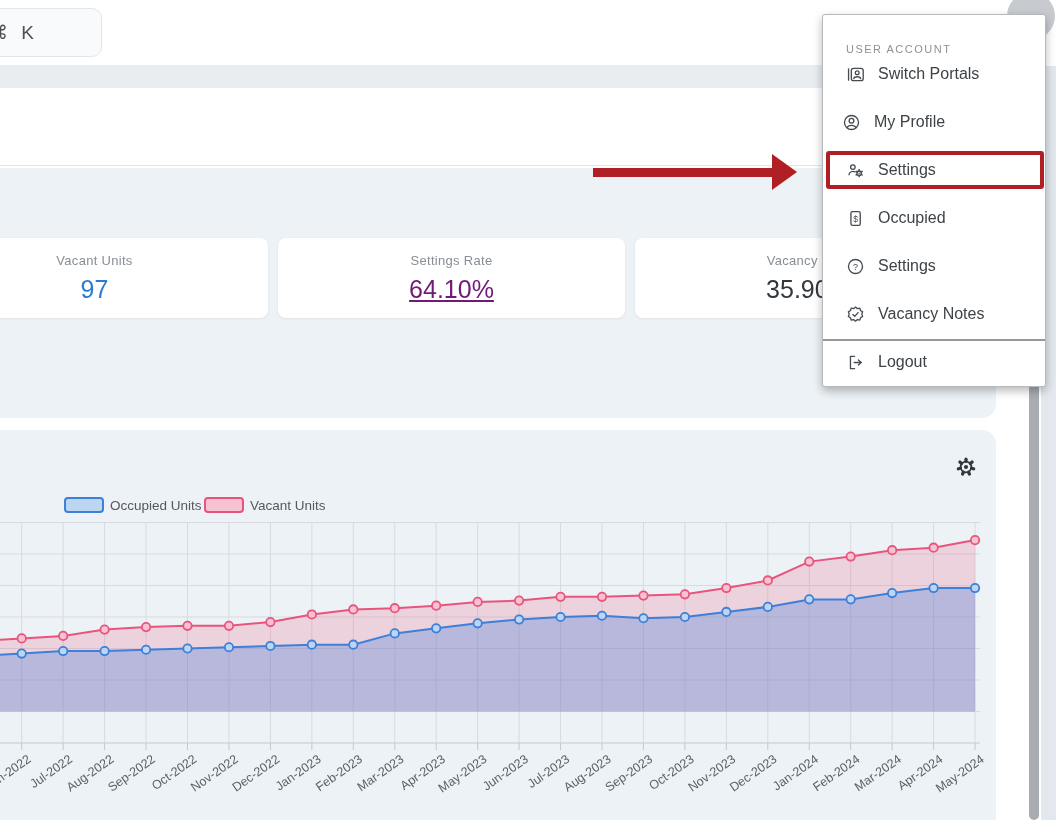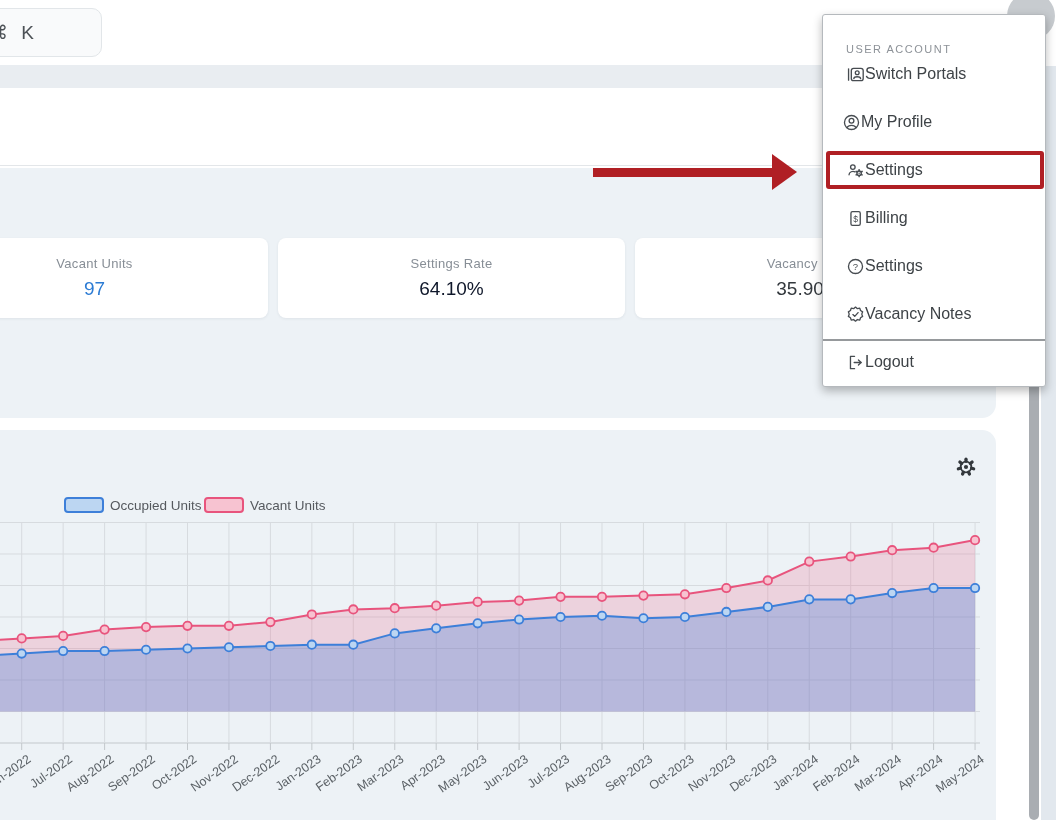--- a/index.html
+++ b/index.html
@@ -20,34 +20,34 @@
 
   
   .panel { position:absolute; left:-30px; width:1026px; background:#edf2f6; border-radius:14px; }
   #panel-stats { top:168px; height:250px; }
   #panel-chart { top:430px; height:402px; border-bottom-left-radius:0; border-bottom-right-radius:0; overflow:hidden; }
 
   
   .stat-card { position:absolute; top:70px; width:347px; height:80px; background:#ffffff; border-radius:8px; box-shadow:0 1px 3px rgba(30,40,50,0.07); z-index:10;
                display:flex; flex-direction:column; align-items:center; justify-content:center; gap:7px; }
   .stat-label { font-size:13px; color:#878e96; letter-spacing:0.3px; }
-  .stat-value { font-size:19px; color:#33383d; }
+  .stat-value { font-size:25px; color:#33383d; }
 
   
   #chart-svg { position:absolute; left:0; top:0; width:1026px; height:402px; }
   .gear-btn { position:absolute; left:984px; top:25px; width:24px; height:24px; cursor:pointer; z-index:12; }
 
   
   .avatar { position:absolute; left:1007px; top:-8px; width:48px; height:48px; border-radius:50%; background:#c7cbcf; z-index:55; }
 
   
   .menu { position:absolute; left:822px; top:14px; width:224px; height:373px; background:#ffffff; border:1px solid #b5b9bd; border-radius:3px;
           box-shadow:0 4px 10px rgba(0,0,0,0.28); z-index:60;text-align:center; }
   .menu-header { position:absolute; left:23px; top:28px; font-size:11px; letter-spacing:1.5px; color:#8d9298; }
-  .menu-item { position:absolute; left:0; width:100%; height:48px; display:flex; align-items:center; padding-left:23px; cursor:pointer; }
+  .menu-item { position:absolute; left:0; width:100%; height:48px; display:flex; align-items:center; padding-left:23px; gap:13px; cursor:pointer; }
   .menu-item .label { font-size:16px; color:#3e4347; }
   .menu-item svg { flex:0 0 auto; }
   .menu-divider { position:absolute; left:0; width:100%; height:0; border-top:2px solid #96999c; }
   .settings-highlight { position:absolute; left:3px; top:136px; width:218px; height:38px; border:4px solid #b01f24; border-radius:3px; z-index:70; pointer-events:none; }
 
   
   .arrow-shaft { position:absolute; left:593px; top:168px; width:181px; height:9px; background:#b01f24; z-index:50; }
   .arrow-head { position:absolute; left:772px; top:154px; width:0; height:0; border-top:18px solid transparent; border-bottom:18px solid transparent; border-left:25px solid #b01f24; z-index:50; }
 
   text { font-family:"Liberation Sans", sans-serif; }
@@ -64,21 +64,21 @@
   <span>⌘ K</span>
 </div>
 
 <div class="panel" id="panel-stats">
     <div class="stat-card" style="left: -49px;">
       <div class="stat-label">Vacant Units</div>
       <div class="stat-value" style="color: rgb(43, 123, 212);">97</div>
     </div>
     <div class="stat-card" style="left: 308px;">
       <div class="stat-label">Settings Rate</div>
-      <div class="stat-value" style="color: #0f172a;">64.10%</div>
+      <div class="stat-value" style="color: #701a75; text-decoration: underline;">64.10%</div>
     </div>
     <div class="stat-card" style="left: 665px;">
       <div class="stat-label">Vacancy Rate</div>
       <div class="stat-value" style="color: rgb(51, 56, 61);">35.90%</div>
     </div>
   </div>
 
 <div class="panel" id="panel-chart">
   <svg id="chart-svg" viewBox="0 0 1026 402">
       <line x1="0" y1="92.5" x2="1010" y2="92.5" stroke="#d7dbdf" stroke-width="1"></line>
@@ -277,21 +277,21 @@
             </g>
           </g>
         </svg>
         <span class="label">Settings</span>
       </div>
       <div class="menu-item" style="top: 179px;">
         <svg width="19" height="19" viewBox="0 0 20 20" fill="none" stroke="#474c51" stroke-width="1.4" stroke-linejoin="round" stroke-linecap="round">
           <rect x="5.2" y="2.8" width="9.8" height="14.4" rx="1.6"></rect>
           <text x="10.1" y="13.3" text-anchor="middle" font-size="9" fill="#474c51" stroke="none">$</text>
         </svg>
-        <span class="label">Billing</span>
+        <span class="label">Occupied</span>
       </div>
       <div class="menu-item" style="top: 227px;">
         <svg width="19" height="19" viewBox="0 0 20 20" fill="none" stroke="#474c51" stroke-width="1.4" stroke-linejoin="round" stroke-linecap="round">
           <circle cx="10" cy="10" r="7.4"></circle>
           <text x="10" y="13.6" text-anchor="middle" font-size="10" fill="#474c51" stroke="none">?</text>
         </svg>
         <span class="label">Settings</span>
       </div>
       <div class="menu-item" style="top: 275px;">
         <svg width="19" height="19" viewBox="0 0 20 20" fill="none" stroke="#474c51" stroke-width="1.4" stroke-linejoin="round" stroke-linecap="round">

